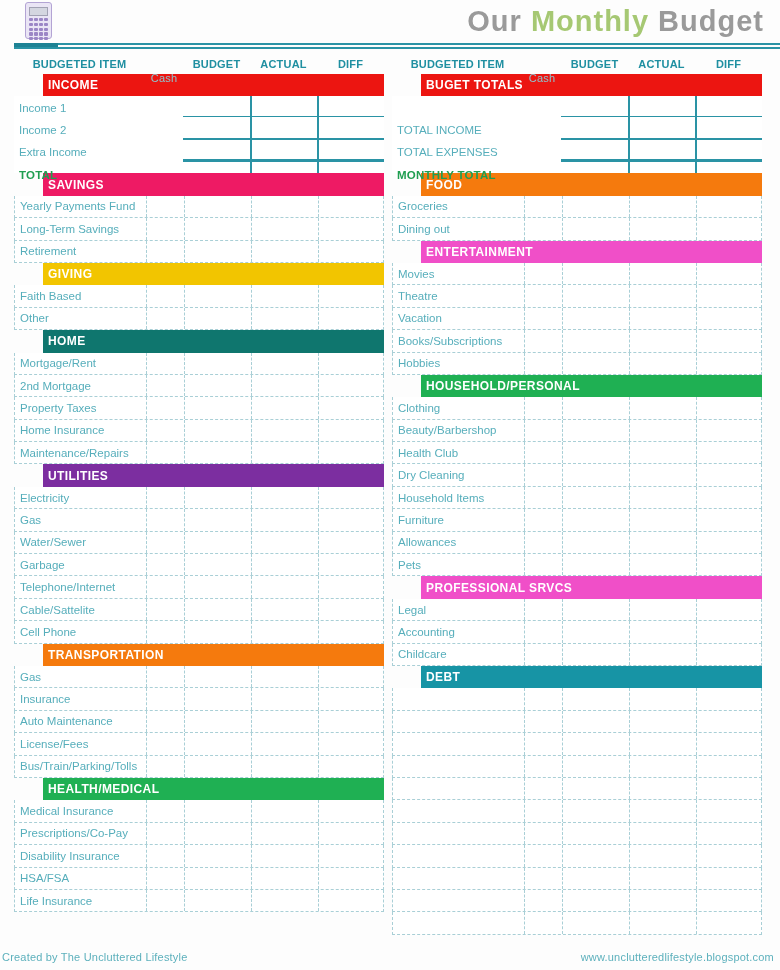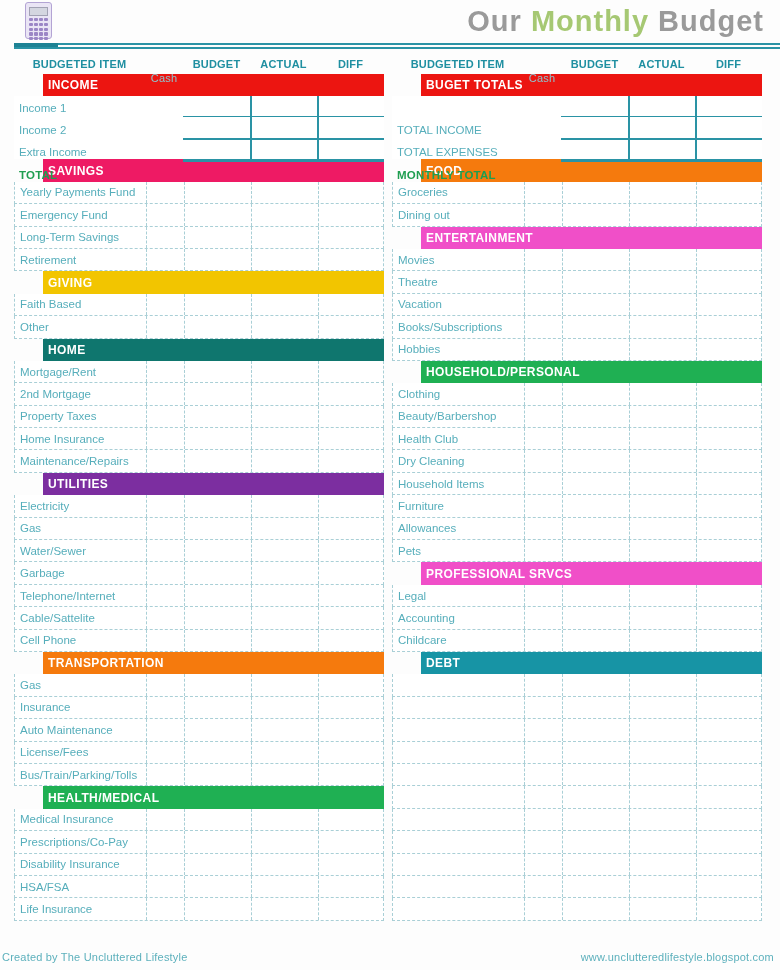--- a/index.html
+++ b/index.html
@@ -35,21 +35,21 @@
   .bar{height:22.4px;display:flex;align-items:center;padding-left:5px;box-sizing:border-box;
     color:#fff;font-size:12px;font-weight:bold;letter-spacing:.4px;margin-left:29px;}
   .data-row{display:flex;height:22.4px;box-sizing:border-box;width:370px;
     border-bottom:1px dashed #a9cfd6;border-left:1px dashed #a9cfd6;border-right:1px dashed #a9cfd6;
     background:#fff;}
   .cell{box-sizing:border-box;height:100%;}
   .cell + .cell{border-left:1px dashed #a9cfd6;}
   .cell.label{display:flex;align-items:center;padding-left:5px;
     font-size:11.5px;color:#56aebb;white-space:nowrap;overflow:hidden;}
   
-  .totals-area{position:relative;height:63px;background:#fff;}
+  .totals-area{position:relative;height:77px;background:#fff;}
   .trow{height:22.4px;display:flex;align-items:center;padding-left:5px;
     font-size:11.5px;color:#56aebb;box-sizing:border-box;white-space:nowrap;}
   .trow.totalline{font-weight:bold;color:#1f9e50;letter-spacing:.2px;}
   .vline{position:absolute;top:0;width:2px;height:100%;background:#2a93a5;}
   .hline{position:absolute;left:169px;right:0;background:#2a93a5;}
   
   .footer{position:absolute;top:951px;left:2px;right:6px;display:flex;
     justify-content:space-between;font-size:11px;color:#5cb0bc;letter-spacing:.2px;}
 </style>
 </head>
@@ -111,27 +111,20 @@
       </div>
       <div class="bar" style="background: rgb(238, 26, 100);">SAVINGS</div>
       <div class="data-row">
         <div class="cell c0 label">Yearly Payments Fund</div>
         <div class="cell c1"></div>
         <div class="cell c2"></div>
         <div class="cell c3"></div>
         <div class="cell c4"></div>
       </div>
       <div class="data-row">
-        <div class="cell c0 label">Emergency Fund</div>
-        <div class="cell c1"></div>
-        <div class="cell c2"></div>
-        <div class="cell c3"></div>
-        <div class="cell c4"></div>
-      </div>
-      <div class="data-row">
         <div class="cell c0 label">Long-Term Savings</div>
         <div class="cell c1"></div>
         <div class="cell c2"></div>
         <div class="cell c3"></div>
         <div class="cell c4"></div>
       </div>
       <div class="data-row">
         <div class="cell c0 label">Retirement</div>
         <div class="cell c1"></div>
         <div class="cell c2"></div>

